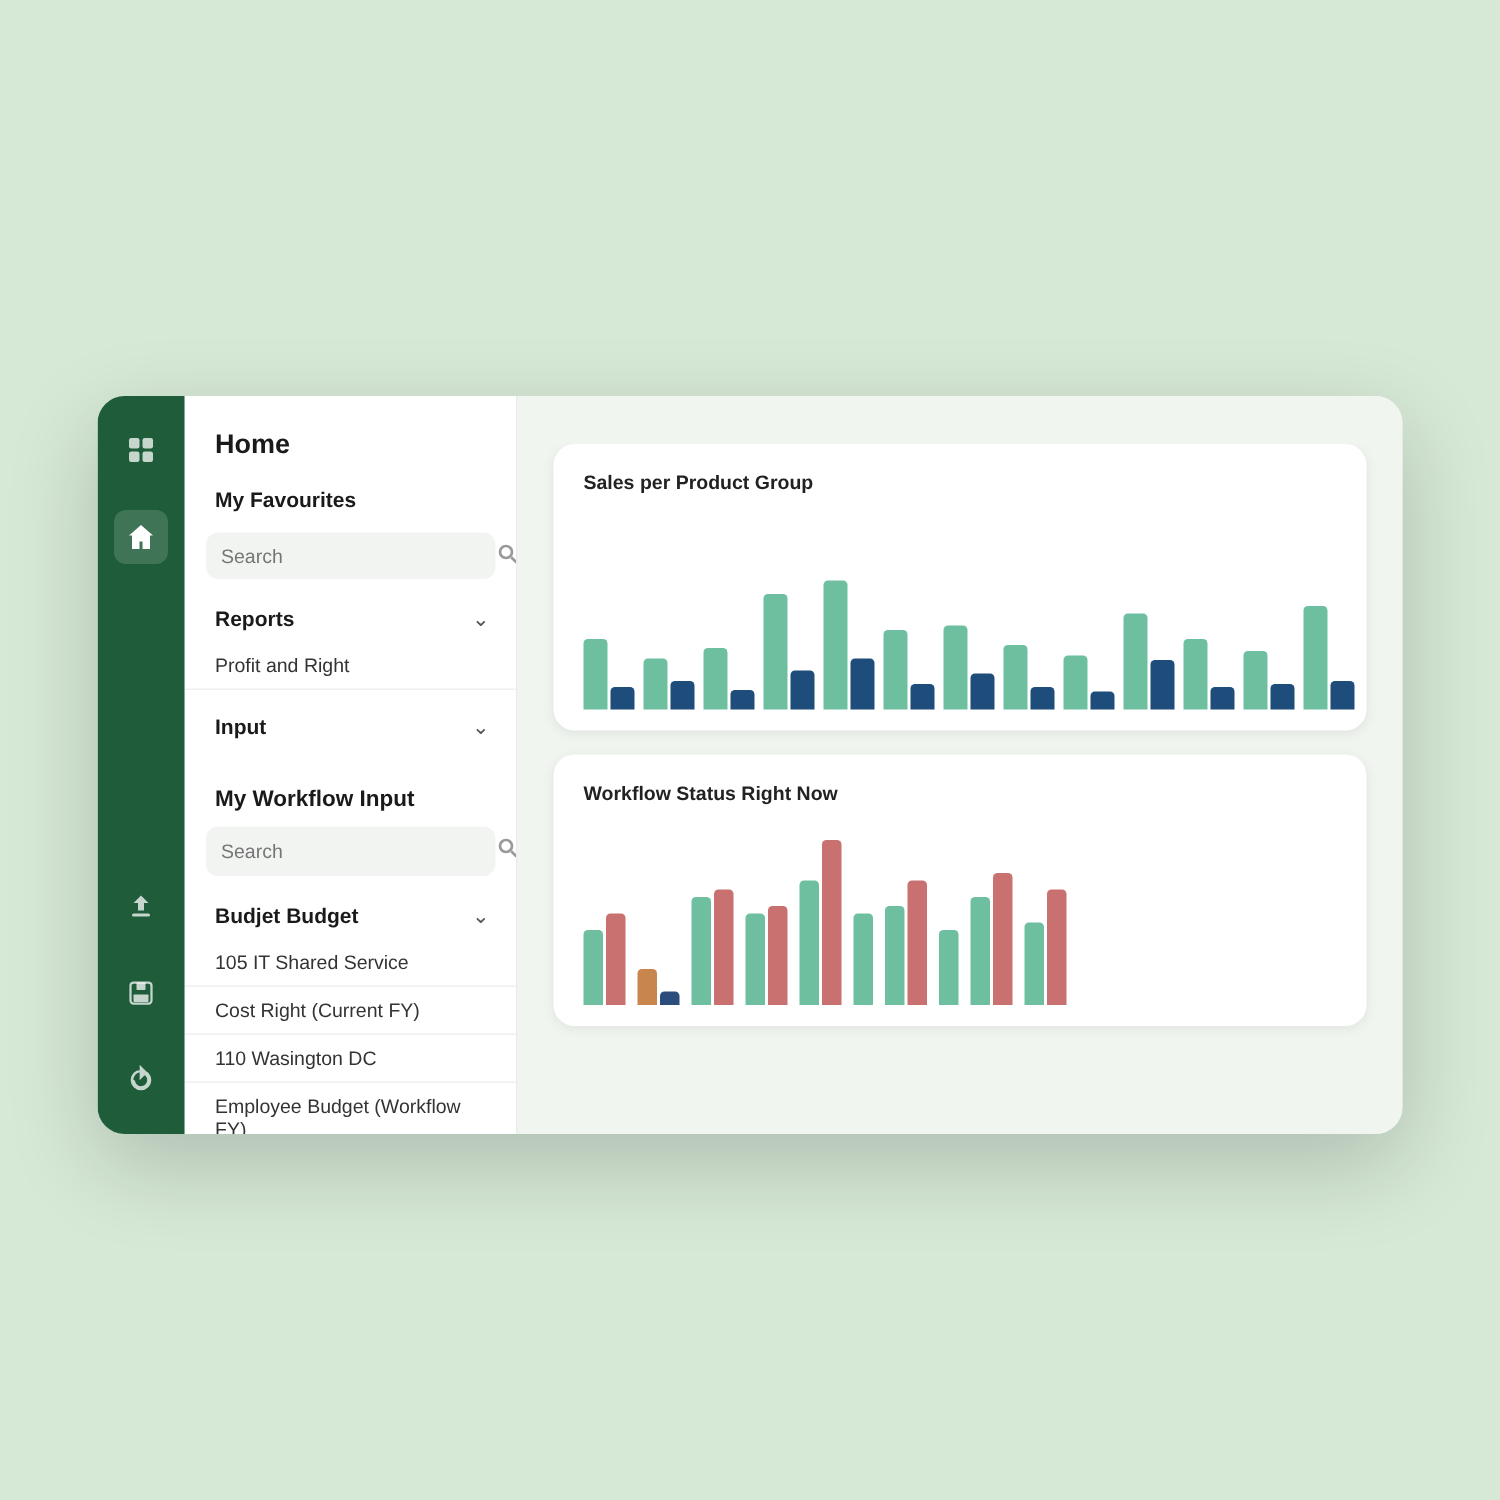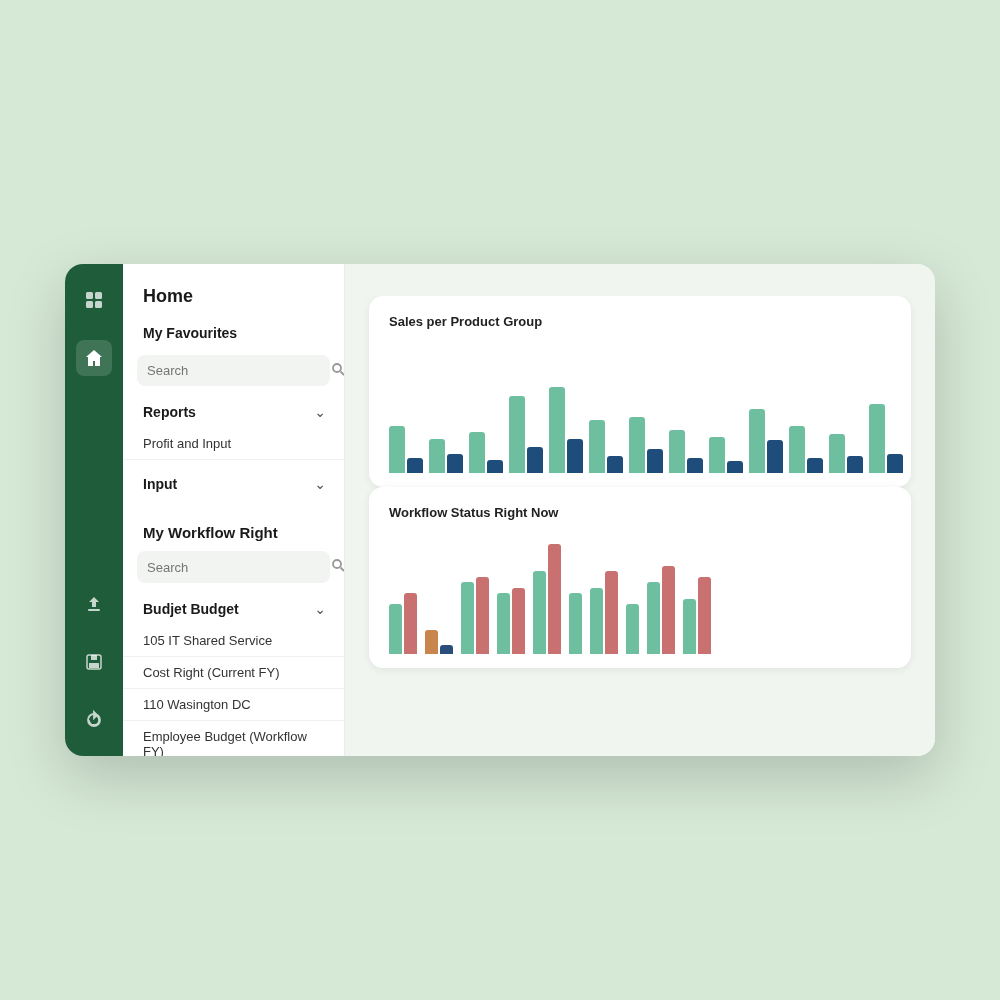--- a/index.html
+++ b/index.html
@@ -142,20 +142,21 @@
     }
     .main-header {
       padding: 20px 24px 12px;
       font-size: 20px;
       font-weight: 700;
       color: #1a1a1a;
     }
     .charts-area {
       display: flex;
       flex-direction: column;
+      gap: 16px;
       padding: 0 24px 24px;
       overflow: hidden;
     }
     .chart-card {
       background: #fff;
       border-radius: 14px;
       padding: 18px 20px 14px;
       box-shadow: 0 2px 8px rgba(0,0,0,0.07);
     }
     .chart-title {
@@ -262,33 +263,33 @@
           <circle cx="6" cy="6" r="4"></circle>
           <line x1="9.5" y1="9.5" x2="13" y2="13"></line>
         </svg>
       </span>
     </div>
 
     <div class="section-title-row">
       <span class="section-title">Reports</span>
       <span class="chevron-icon">⌄</span>
     </div>
-    <div class="nav-item">Profit and Input</div>
+    <div class="nav-item">Profit and Right</div>
 
     <div class="section-divider"></div>
 
     <div class="section-title-row">
       <span class="section-title">Input</span>
       <span class="chevron-icon">⌄</span>
     </div>
 
     <div class="section-divider"></div>
 
     <div class="workflow-section">
-      <div class="workflow-title">My Workflow Right</div>
+      <div class="workflow-title">My Workflow Input</div>
 
       <div class="search-row">
         <input class="search-input" type="text" placeholder="Search" style="">
         <span>
           <svg width="14" height="14" viewBox="0 0 14 14" fill="none" stroke="#999" stroke-width="1.8">
             <circle cx="6" cy="6" r="4"></circle>
             <line x1="9.5" y1="9.5" x2="13" y2="13"></line>
           </svg>
         </span>
       </div>

